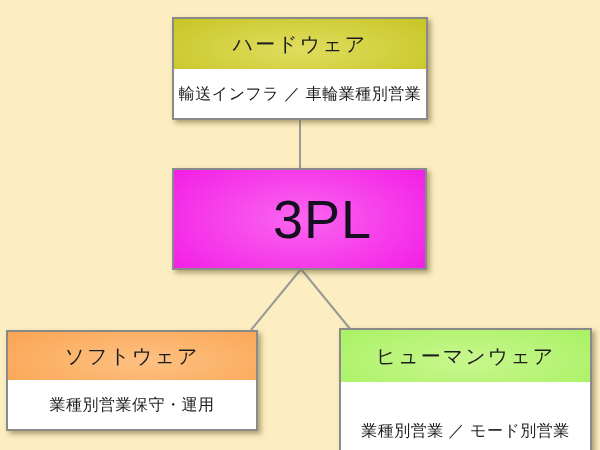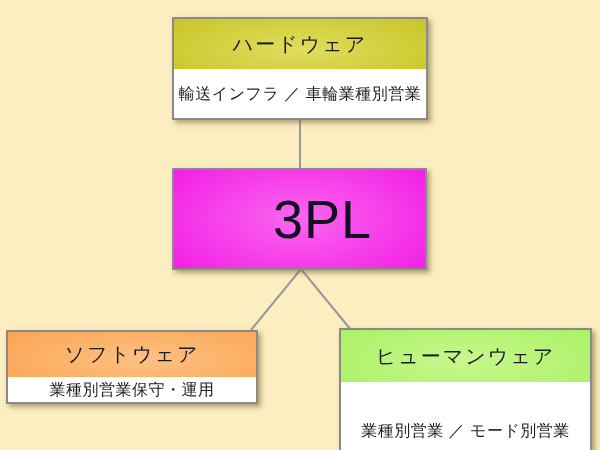--- a/index.html
+++ b/index.html
@@ -25,21 +25,21 @@
   .node-3pl{
     left:172px;top:168px;width:255px;height:102px;
     background:radial-gradient(ellipse 75% 95% at 50% 50%, #FA66EF 0%, #F112E4 100%);
     display:flex;align-items:center;justify-content:center;padding-left:46px;
   }
   .node-3pl .big-label{
     font-size:54px;
     letter-spacing:1px;
     color:#150F20;
   }
-  .node-software{left:6px;top:330px;width:252px;height:74px;}
+  .node-software{left:6px;top:330px;width:252px;height:101px;}
   .node-humanware{left:339px;top:328px;width:253px;height:132px;gap:20px;}
   .hdr{
     display:flex;align-items:center;justify-content:center;
     font-size:20px;
     letter-spacing:2px;
   }
   .hdr-hardware{
     height:50px;
     background:radial-gradient(ellipse 95% 130% at 50% 60%, #E0DD60 0%, #BDBB0C 100%);
   }

